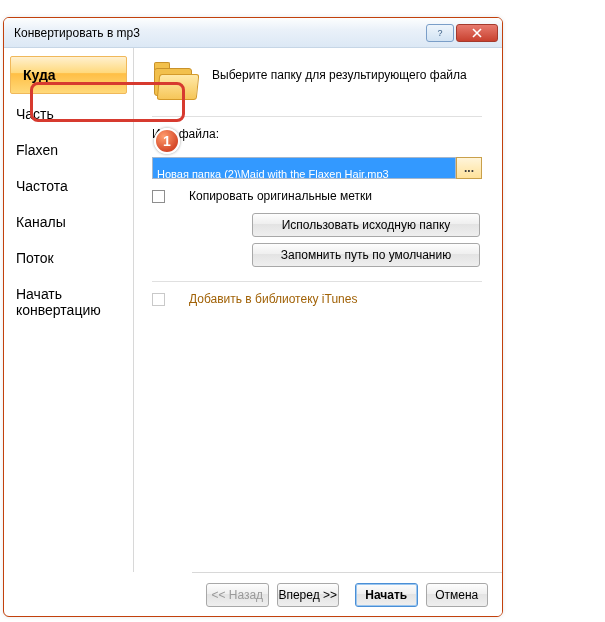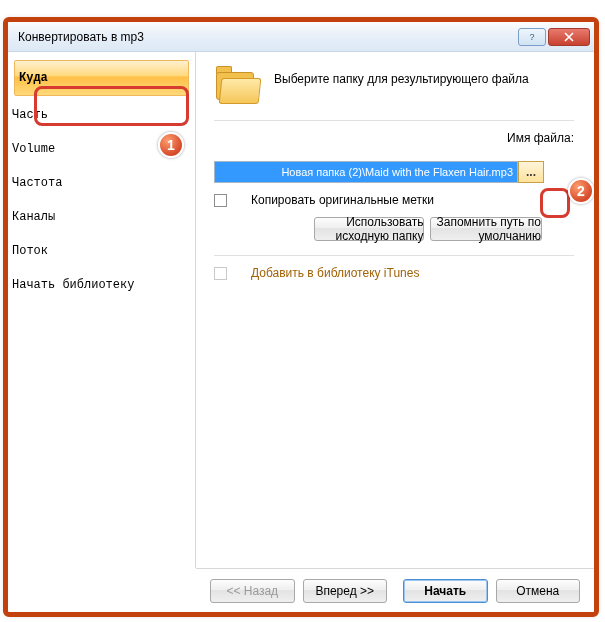--- a/index.html
+++ b/index.html
@@ -7,23 +7,23 @@
   margin: 0;
   padding: 17px 3px 3px 3px;
   background: #fff;
   width: 605px;
   height: 622px;
   font-family: "Segoe UI", Tahoma, sans-serif;
   font-size: 12px;
   overflow: hidden;
 }
 .window {
-  width: 596px;
+  width: 500px;
   height: 600px;
-  border: 5px solid #c2410c;
+  border: 1px solid #c2410c;
   border-radius: 6px;
   background: #fff;
   box-shadow: 0 0 4px rgba(0,0,0,0.1);
   overflow: hidden;
   position: relative;
 }
 .titlebar {
   height: 30px;
   background: linear-gradient(#fdfefe, #eaf1f9 40%, #dce8f5);
   border-bottom: 1px solid #c6d6e6;
@@ -52,75 +52,73 @@
   height: calc(100% - 30px - 44px);
 }
 .sidebar {
   width: 188px;
   border-right: 1px solid #d8d8d8;
   background: #fff;
   padding-top: 6px;
   position: relative;
 }
 .side-item {
-  padding: 10px 4px;
-  font-size: 12px;
+  padding: 10px 12px;
+  font-size: 14px;
   color: #000;
   cursor: default;
-  font-family: Liberation Mono, monospace;
 }
 .side-item.active {
   border: 1px solid #f0b85a;
   background: linear-gradient(#fff0cf, #ffd97a 45%, #ffbf45 46%, #ffd97a);
   font-weight: bold;
   margin: 2px 6px 2px 6px;
   position: relative;
   border-radius: 2px;
 }
 .main {
   flex: 1;
   padding: 14px 20px 12px 18px;
   position: relative;
-  text-align: right;
 }
 .hdr { display: flex; gap: 12px; align-items: flex-start; }
 .folder-ico {
   width: 48px; height: 40px; position: relative; flex: 0 0 48px;
 }
 .folder-back { position:absolute; left:2px; top:6px; width:38px; height:28px; background:#f2c04c; border-radius:3px; border:1px solid #c9922a;}
 .folder-tab { position:absolute; left:2px; top:0; width:16px; height:8px; background:#f2c04c; border:1px solid #c9922a; border-bottom:none; border-radius:2px 2px 0 0;}
 .folder-front { position:absolute; left:6px; top:12px; width:40px; height:26px; background:linear-gradient(#ffe9a8,#f6c659); border:1px solid #d49a2a; border-radius:3px; transform:skewX(-6deg);}
 .hdr-text { font-size: 12px; padding-top: 4px; line-height: 1.5; }
 .sep { border-top: 1px solid #e0e0e0; margin: 14px 0 10px; }
 .lbl { font-size: 12px; margin-bottom: 16px; }
 .row-file { display: flex; align-items: stretch; gap: 0; width: 330px; position: relative; }
 .file-input {
   flex: 1;
   height: 22px;
   border: 1px solid #a6b7cc;
   background: #3399ff;
   color: #fff;
-  padding: 2px 4px;
+  padding: 8px 4px;
   font-size: 11px;
   line-height: 16px;
   overflow: hidden;
   white-space: nowrap;
 }
 .browse {
   width: 26px; height: 22px;
   border: 1px solid #c9a04a;
   background: linear-gradient(#fff5db,#ffe29b);
   display:flex; align-items:center; justify-content:center;
   font-weight:bold; color:#3a3a3a; font-size:12px;
 }
 .chk-row { margin-top: 10px; display:flex; align-items:center; gap:24px; }
 .chk { width:13px; height:13px; border:1px solid #8e8e8e; background:#fff; }
 .chk.disabled { border-color:#c9c9c9; }
 .chk-row.disabled { color:#a16207; }
-.btn-stack { margin: 10px 0 0 100px; width: 228px; display:flex; flex-direction:row; gap:6px; }
+.btn-stack { margin: 10px 0 0 100px; width: 228px; display:flex; flex-direction:column; gap:6px; }
 .wbtn {
   height: 24px;
   border:1px solid #a8a8a8;
   background: linear-gradient(#fdfdfd,#efefef 45%,#e3e3e3 46%,#efefef);
   border-radius:3px;
   display:flex; align-items:center; justify-content:center;
   font-size:12px;
 }
 .footer {
   position: absolute;
@@ -175,25 +173,25 @@
             <path d="M1 1 L9 9 M9 1 L1 9" stroke="#fff" stroke-width="1.6"></path>
           </svg>
       </div>
     </div>
   </div>
 
   <div class="client">
     <div class="sidebar">
       <div class="side-item active">Куда</div>
       <div class="side-item">Часть</div>
-      <div class="side-item">Volume</div>
+      <div class="side-item">Flaxen</div>
       <div class="side-item">Частота</div>
       <div class="side-item">Каналы</div>
       <div class="side-item">Поток</div>
-      <div class="side-item">Начать библиотеку</div>
+      <div class="side-item">Начать конвертацию</div>
     </div>
 
     <div class="main">
       <div class="hdr">
         <div class="folder-ico">
           <div class="folder-tab"></div>
             <div class="folder-back"></div>
             <div class="folder-front"></div>
         </div>
         <div class="hdr-text">Выберите папку для результирующего файла</div>

